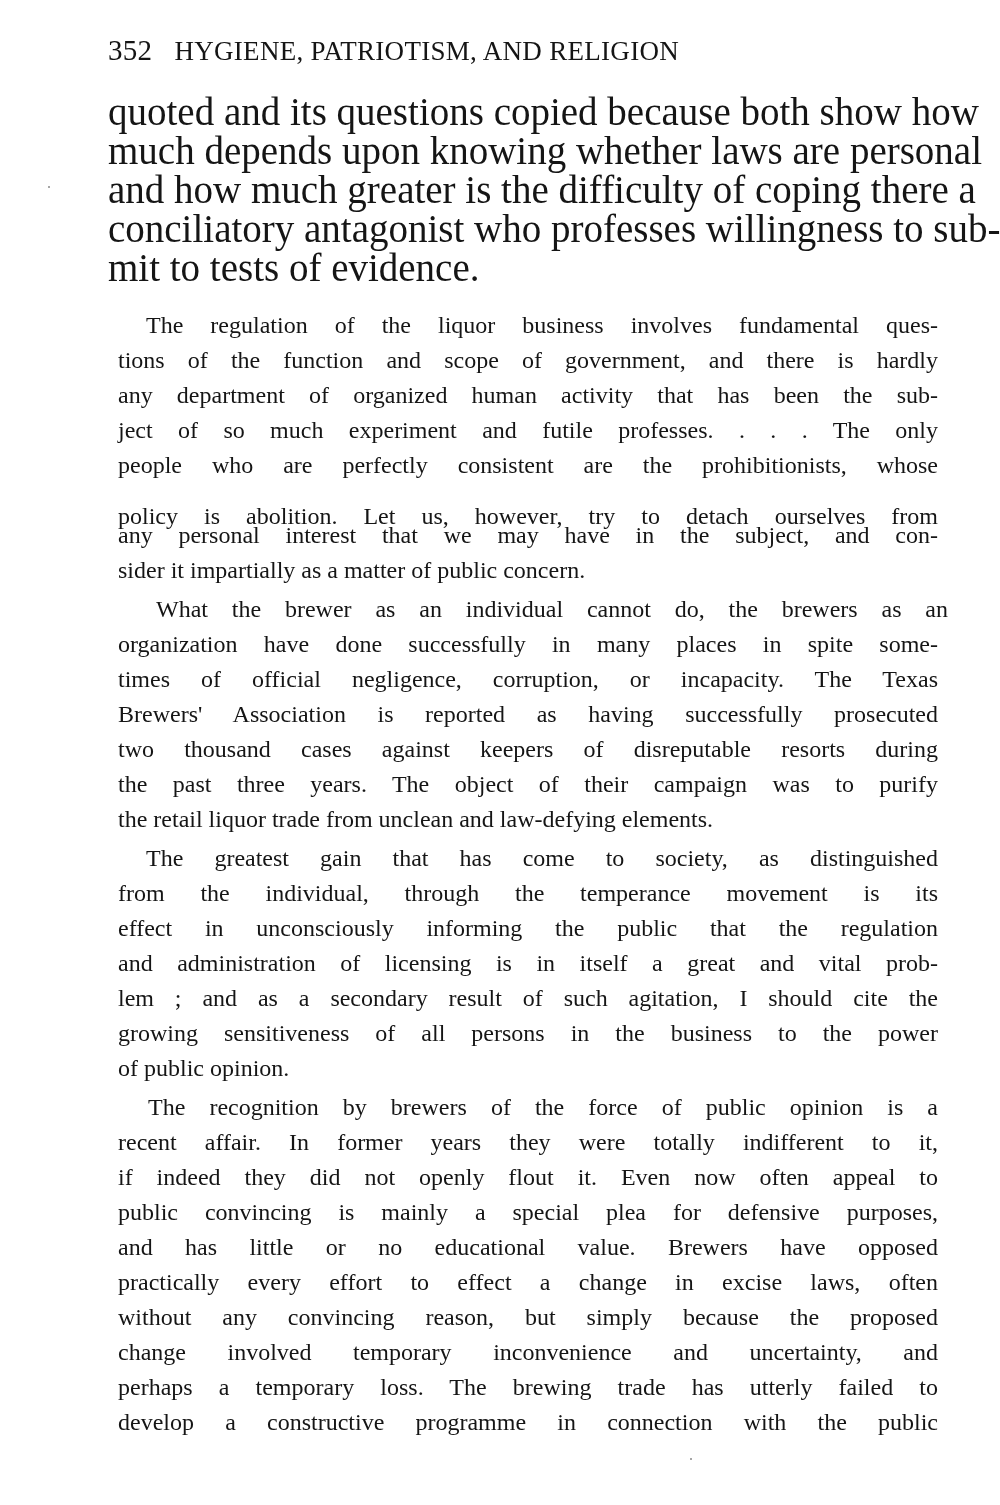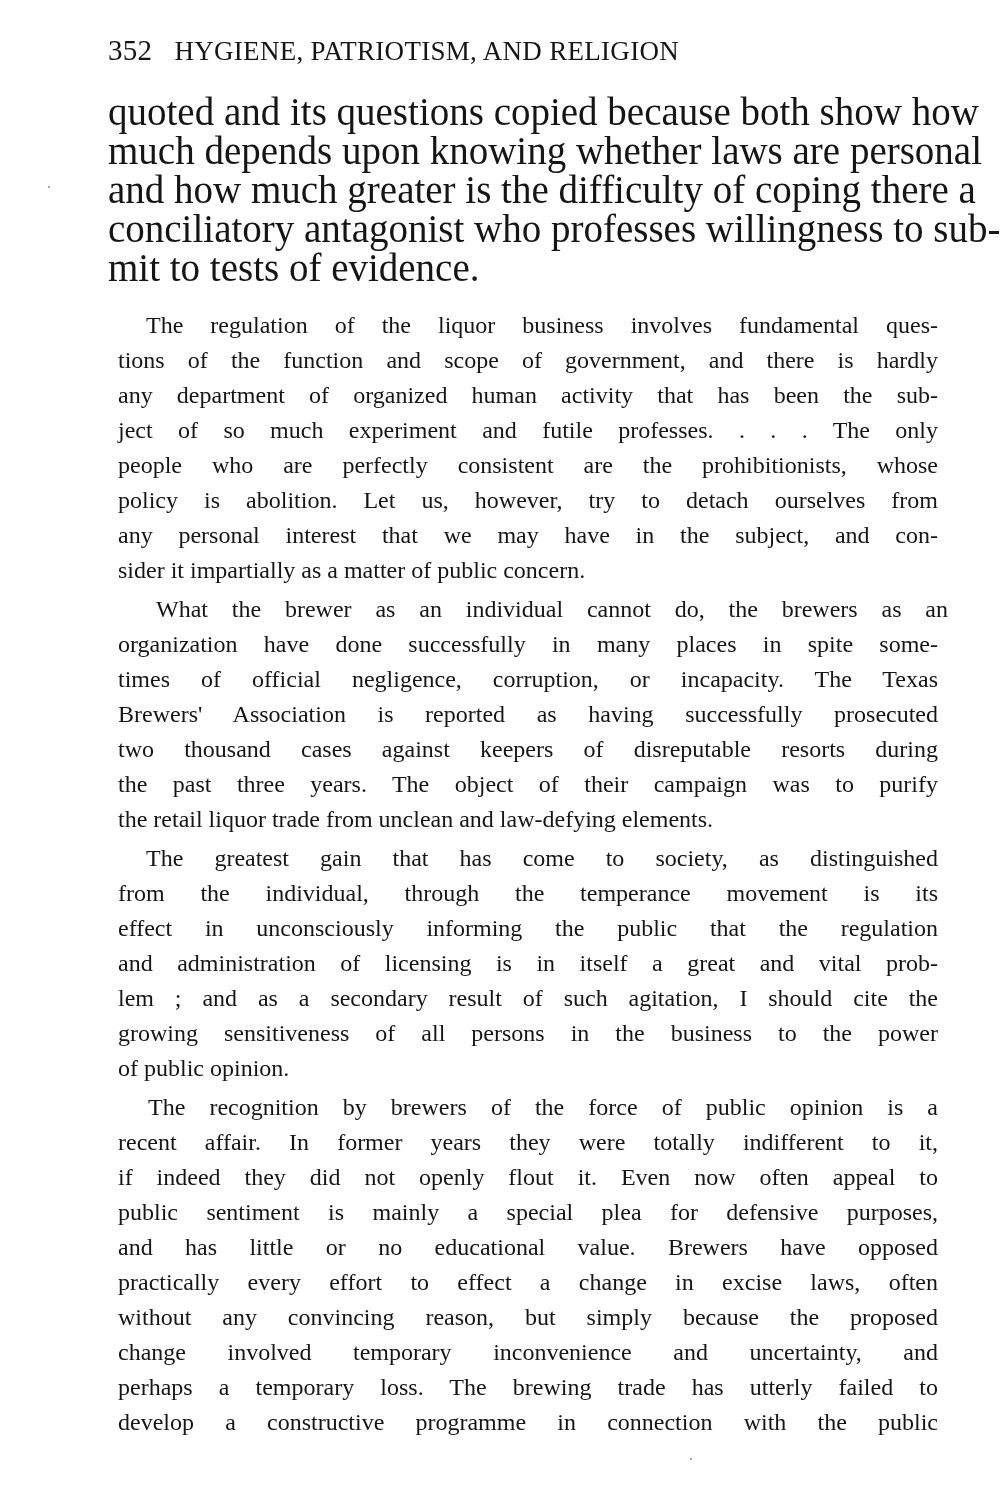--- a/index.html
+++ b/index.html
@@ -42,21 +42,21 @@
   </div>
 
   <div class="quote">
 
     <div>
       <div class="line" style="top:308px; left:146px; width:792px">The regulation of the liquor business involves fundamental ques-</div>
       <div class="line" style="top:343px">tions of the function and scope of government, and there is hardly</div>
       <div class="line" style="top:378px">any department of organized human activity that has been the sub-</div>
       <div class="line" style="top:413px">ject of so much experiment and futile professes. . . . The only</div>
       <div class="line" style="top:448px">people who are perfectly consistent are the prohibitionists, whose</div>
-      <div class="line" style="top:483px">policy is abolition. Let us, however, try to detach ourselves from</div>
+      <div class="line" style="top:499px">policy is abolition. Let us, however, try to detach ourselves from</div>
       <div class="line" style="top:518px">any personal interest that we may have in the subject, and con-</div>
       <div class="line last" style="top:553px">sider it impartially as a matter of public concern.</div>
     </div>
 
     <div>
       <div class="line" style="top:592px; left:156px; width:792px">What the brewer as an individual cannot do, the brewers as an</div>
       <div class="line" style="top:627px">organization have done successfully in many places in spite some-</div>
       <div class="line" style="top:662px">times of official negligence, corruption, or incapacity. The Texas</div>
       <div class="line" style="top:697px">Brewers' Association is reported as having successfully prosecuted</div>
       <div class="line" style="top:732px">two thousand cases against keepers of disreputable resorts during</div>
@@ -71,21 +71,21 @@
       <div class="line" style="top:946px">and administration of licensing is in itself a great and vital prob-</div>
       <div class="line" style="top:981px">lem ; and as a secondary result of such agitation, I should cite the</div>
       <div class="line" style="top:1016px">growing sensitiveness of all persons in the business to the power</div>
       <div class="line last" style="top:1051px">of public opinion.</div>
     </div>
 
     <div>
       <div class="line" style="top:1090px; left:148px; width:790px">The recognition by brewers of the force of public opinion is a</div>
       <div class="line" style="top:1125px">recent affair. In former years they were totally indifferent to it,</div>
       <div class="line" style="top:1160px">if indeed they did not openly flout it. Even now often appeal to</div>
-      <div class="line" style="top:1195px">public sentiment is mainly a special plea for defensive purposes,</div>
+      <div class="line" style="top:1195px">public convincing is mainly a special plea for defensive purposes,</div>
       <div class="line" style="top:1230px">and has little or no educational value. Brewers have opposed</div>
       <div class="line" style="top:1265px">practically every effort to effect a change in excise laws, often</div>
       <div class="line" style="top:1300px">without any convincing reason, but simply because the proposed</div>
       <div class="line" style="top:1335px">change involved temporary inconvenience and uncertainty, and</div>
       <div class="line" style="top:1370px">perhaps a temporary loss. The brewing trade has utterly failed to</div>
       <div class="line" style="top:1405px">develop a constructive programme in connection with the public</div>
     </div>
   </div>
 
   <div class="speck" style="left:48px; top:186px"></div>

